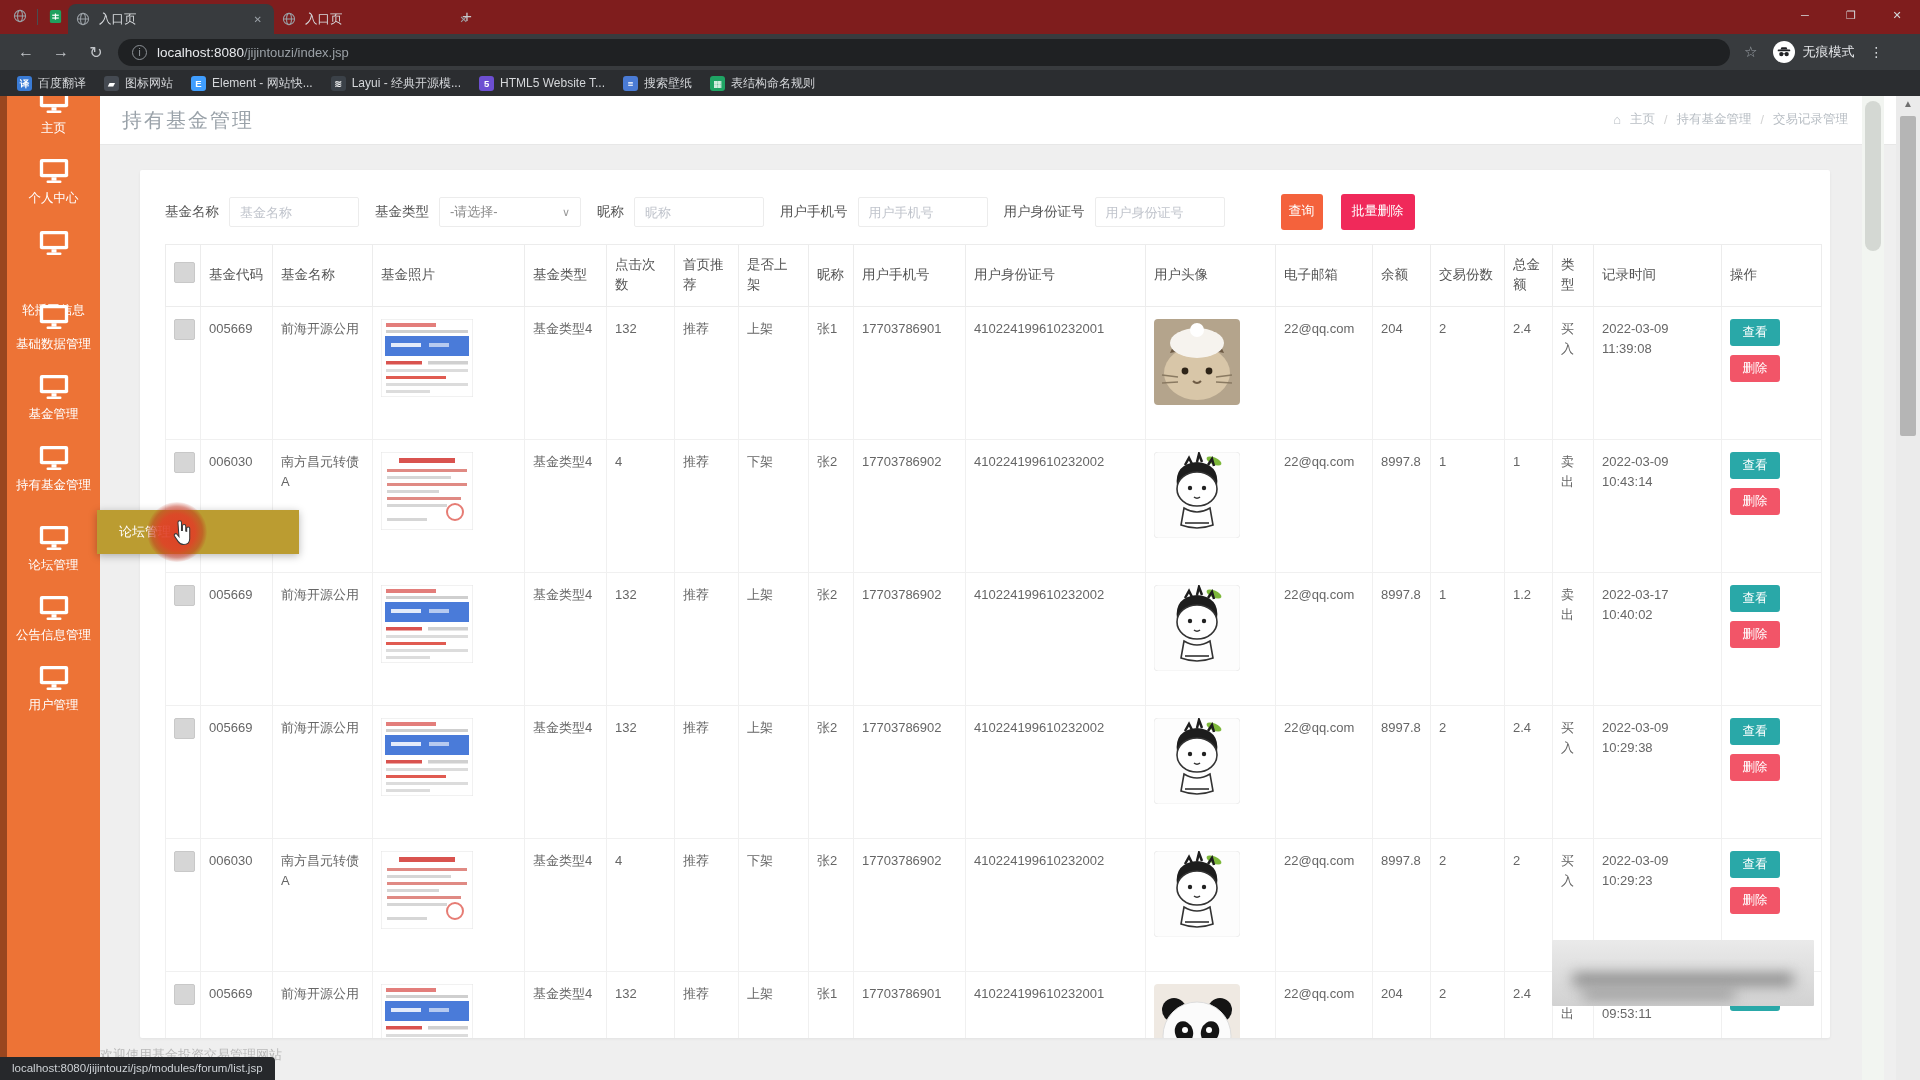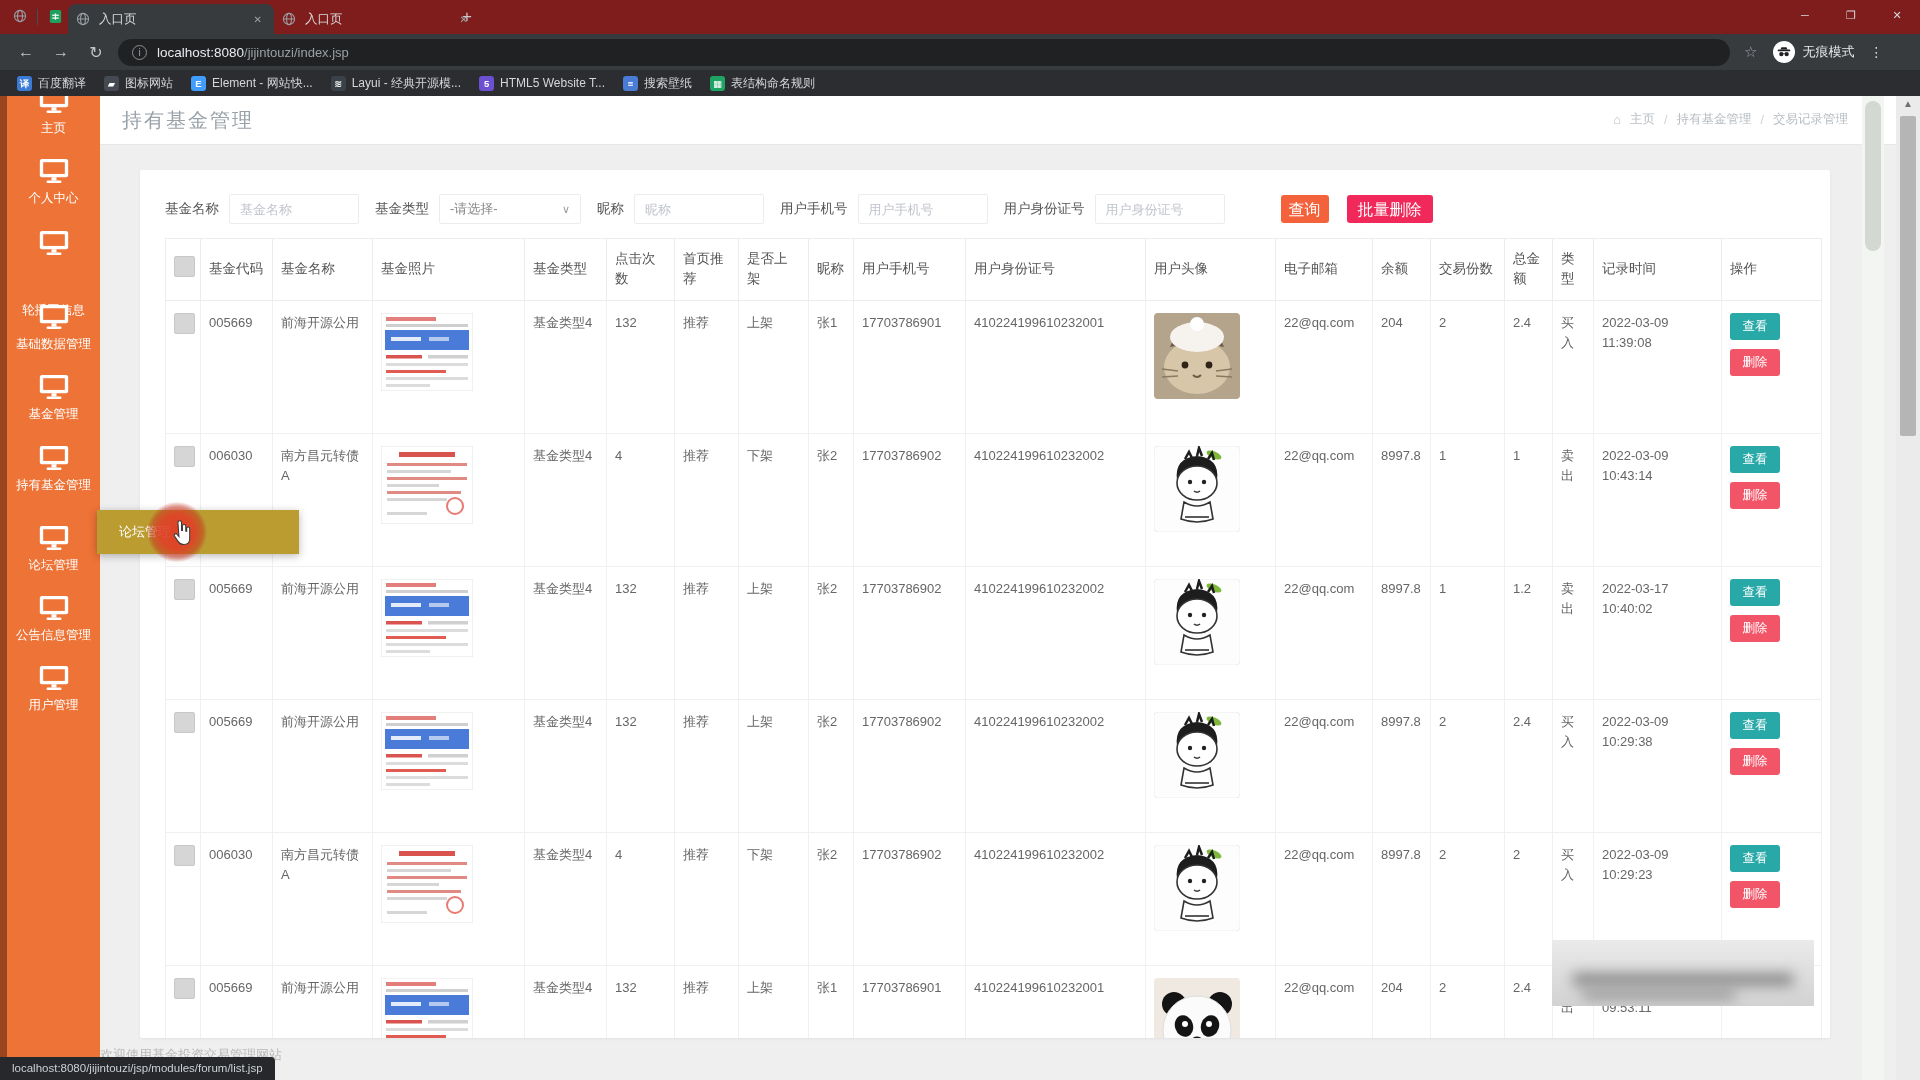--- a/index.html
+++ b/index.html
@@ -51,21 +51,21 @@
   .crumb-sep{color:#d2d2d2;}
   .card{position:absolute;left:40px;top:74px;width:1690px;height:868px;background:#fff;border-radius:2px;box-shadow:0 1px 3px rgba(0,0,0,.06);overflow:hidden;}
   .panel-title{margin:26px 0 0 25px;font-size:21px;color:var(--panel_title);}
   .filterbar{display:flex;align-items:center;margin:24px 0 14px 25px;font-size:13.5px;color:#555;}
   .filters-slot{display:contents;}
   .f-label{margin-right:10px;white-space:nowrap;}
   .f-input{width:130px;height:30px;border:1px solid #ececec;border-radius:2px;background:#fff;padding:0 10px;color:#666;margin-right:16px;font-size:13px;box-sizing:border-box;outline:none;font-family:inherit;}
   .f-input::placeholder{color:#c0c4cc;}
   .f-select{width:142px;height:30px;border:1px solid #ececec;border-radius:2px;display:flex;align-items:center;justify-content:space-between;padding:0 10px;color:#888;font-size:13px;margin-right:16px;box-sizing:border-box;}
   .chev{color:#999;font-size:11px;}
-  .btn{height:28px;line-height:30px;border:none;border-radius:3px;color:#fff;font-size:16px;font-family:Liberation Sans, sans-serif;}
+  .btn{height:36px;line-height:30px;border:none;border-radius:3px;color:#fff;font-size:13px;font-family:Liberation Mono, monospace;}
   .btn-search{background:var(--search_btn);padding:0 8px;margin-left:40px;}
   .btn-batch{background:var(--batch_btn);padding:0 11px;margin-left:18px;}
   .tablewrap{margin-left:25px;}
   table{border-collapse:collapse;table-layout:fixed;width:1656px;font-size:13px;color:#666;}
   th{font-size:13.5px;color:#555;font-weight:400;text-align:left;padding:10px 8px;border:1px solid #ececec;line-height:1.5;vertical-align:middle;background:#fff;}
   td{border:1px solid #f0f0f0;vertical-align:top;padding:12px 8px;line-height:1.55;height:108px;overflow:hidden;}
   .cb{display:inline-block;width:19px;height:19px;background:#d6d6d6;border:1px solid #c8c8c8;border-radius:2px;}
   .act-btn{display:block;width:50px;height:27px;line-height:27px;border:none;border-radius:3px;color:#fff;font-size:12.5px;text-align:center;margin-bottom:9px;padding:0;font-family:inherit;}
   .act-view{background:var(--view_btn);}
   .act-del{background:var(--delete_btn);}

